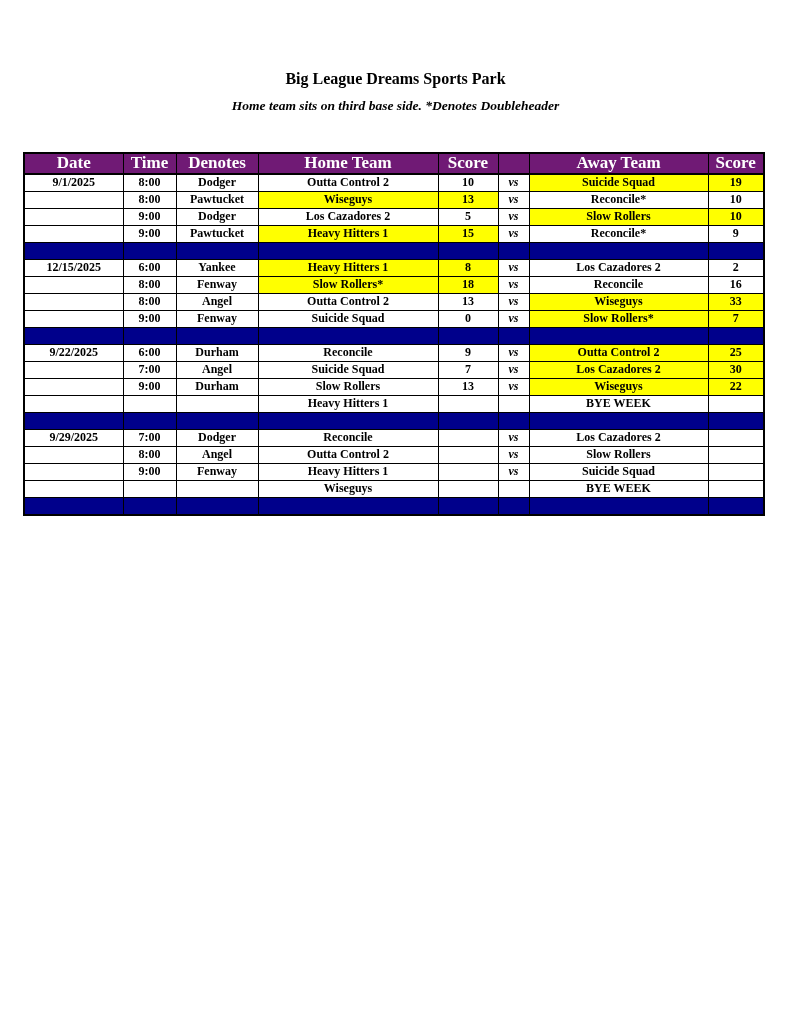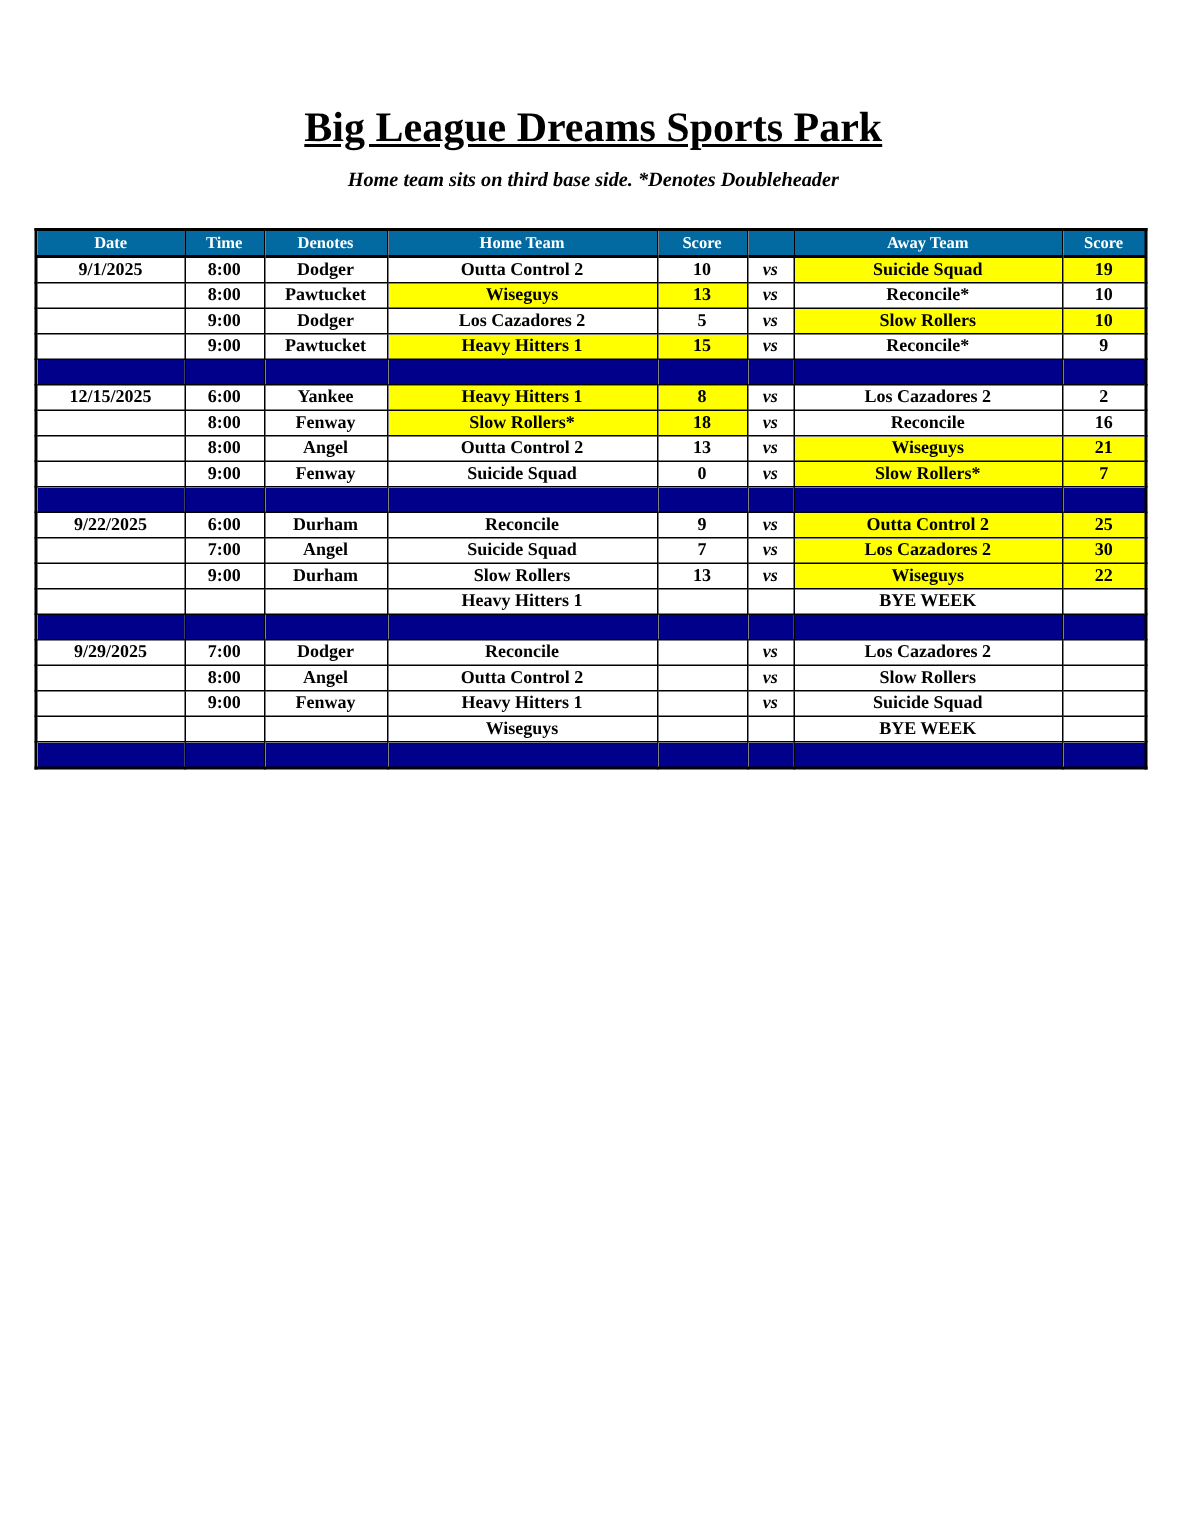--- a/index.html
+++ b/index.html
@@ -16,25 +16,24 @@
     overflow: hidden;
   }
   .header-block {
     position: absolute;
     top: 70px;
     left: 0;
     width: 791px;
     text-align: center;
   }
   .page-title {
-    font-size: 28px;
+    font-size: 16px;
     font-weight: bold;
     line-height: 1.15;
     margin: 0;
-    text-decoration: underline;
   }
   .page-subtitle {
     font-size: 19px;
     font-weight: bold;
     line-height: 1.2;
     margin: 4px 0 0 0;
   }
   .page-note {
     font-size: 13.5px;
     font-weight: bold;
@@ -56,23 +55,23 @@
     padding: 0 2px;
     text-align: center;
     vertical-align: middle;
     font-size: 12px;
     font-weight: bold;
     line-height: 1.1;
     overflow: hidden;
     white-space: nowrap;
   }
   table.schedule thead th {
-    background: #0369a1;
+    background: #701a75;
     color: #ffffff;
-    font-size: 11px;
+    font-size: 17px;
     border-bottom: 2px solid #000000;
   }
   tr.sep td {
     background: #00008B;
   }
   td.hl {
     background: #FFFF00;
   }
   td.c-vs {
     font-style: italic;
@@ -182,21 +181,21 @@
         <td>16</td>
       </tr>
       <tr>
         <td></td>
         <td>8:00</td>
         <td>Angel</td>
         <td>Outta Control 2</td>
         <td>13</td>
         <td class="c-vs">vs</td>
         <td class="hl">Wiseguys</td>
-        <td class="hl">21</td>
+        <td class="hl">33</td>
       </tr>
       <tr>
         <td></td>
         <td>9:00</td>
         <td>Fenway</td>
         <td>Suicide Squad</td>
         <td>0</td>
         <td class="c-vs">vs</td>
         <td class="hl">Slow Rollers*</td>
         <td class="hl">7</td>

